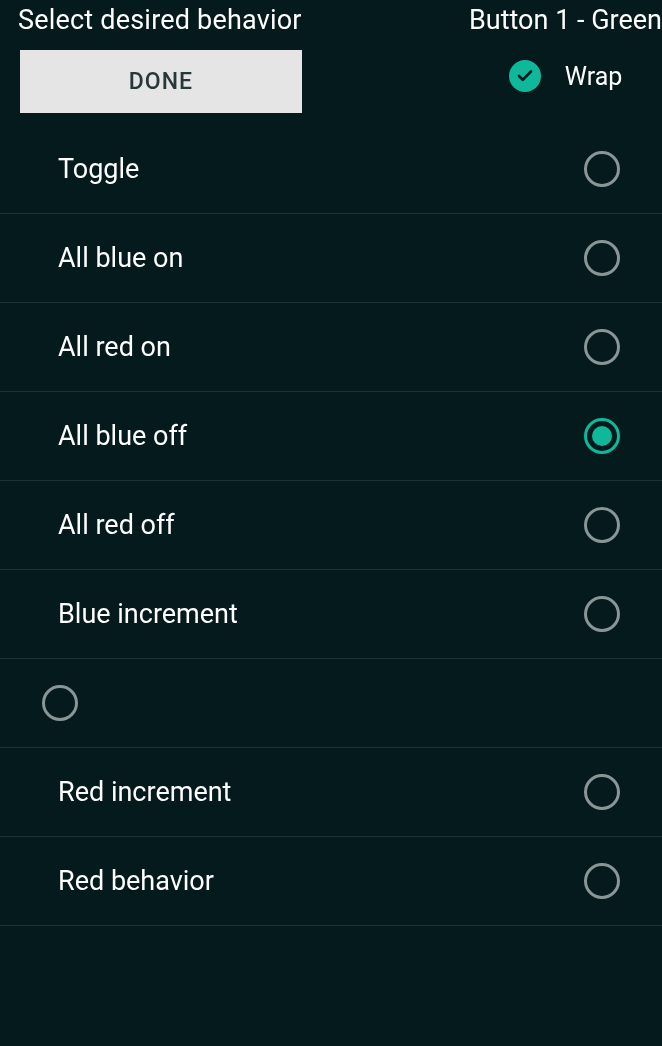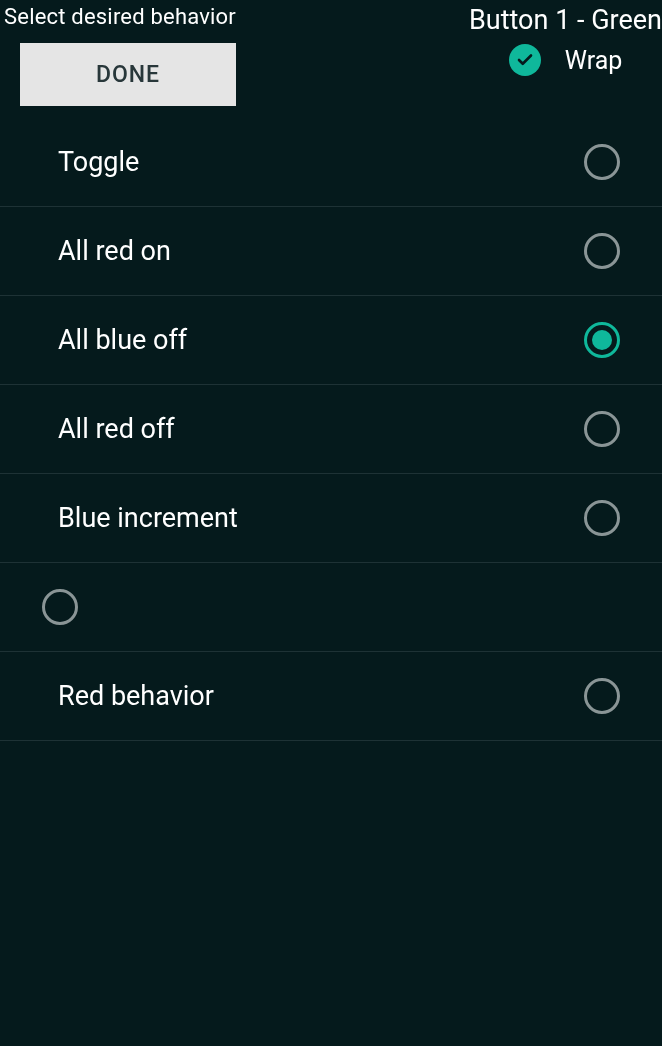--- a/index.html
+++ b/index.html
@@ -19,24 +19,24 @@
       display: flex;
       justify-content: space-between;
       align-items: flex-start;
       padding: 4px 0 0 0;
     }
     .header-left {
       display: flex;
       flex-direction: column;
     }
     .title {
-      font-size: 22px;
+      font-size: 27px;
       font-weight: 400;
       color: #ffffff;
-      padding-left: 4px;
+      padding-left: 18px;
       letter-spacing: 0.2px;
     }
     .done-button {
       margin-top: 14px;
       margin-left: 20px;
       background-color: #e5e5e5;
       color: #28373a;
       border: none;
       font-size: 23px;
       font-weight: 500;
@@ -54,21 +54,21 @@
     .subtitle {
       font-size: 27px;
       font-weight: 400;
       color: #ffffff;
       white-space: nowrap;
     }
     .wrap-row {
       display: flex;
       align-items: center;
       gap: 24px;
-      margin-top: 8px;
+      margin-top: 24px;
     }
     .checkbox-circle {
       width: 32px;
       height: 32px;
       border-radius: 50%;
       background-color: #0fb89b;
       display: flex;
       align-items: center;
       justify-content: center;
       cursor: pointer;
@@ -145,20 +145,24 @@
     </div>
   </div>
 </div>
 
 <div class="options-list">
     <div class="option-row">
       <span class="option-label">Toggle</span>
       <div class="radio"></div>
     </div>
     <div class="option-row">
+      <span class="option-label">All blue on</span>
+      <div class="radio"></div>
+    </div>
+    <div class="option-row">
       <span class="option-label">All red on</span>
       <div class="radio"></div>
     </div>
     <div class="option-row">
       <span class="option-label">All blue off</span>
       <div class="radio selected">
         <div class="radio-inner"></div>
       </div>
     </div>
     <div class="option-row">
@@ -166,16 +170,20 @@
       <div class="radio"></div>
     </div>
     <div class="option-row">
       <span class="option-label">Blue increment</span>
       <div class="radio"></div>
     </div>
     <div class="option-row">
       <div class="radio"></div>
     </div>
     <div class="option-row">
+      <span class="option-label">Red increment</span>
+      <div class="radio"></div>
+    </div>
+    <div class="option-row">
       <span class="option-label">Red behavior</span>
       <div class="radio"></div>
     </div>
   </div>
 
 </body></html>

